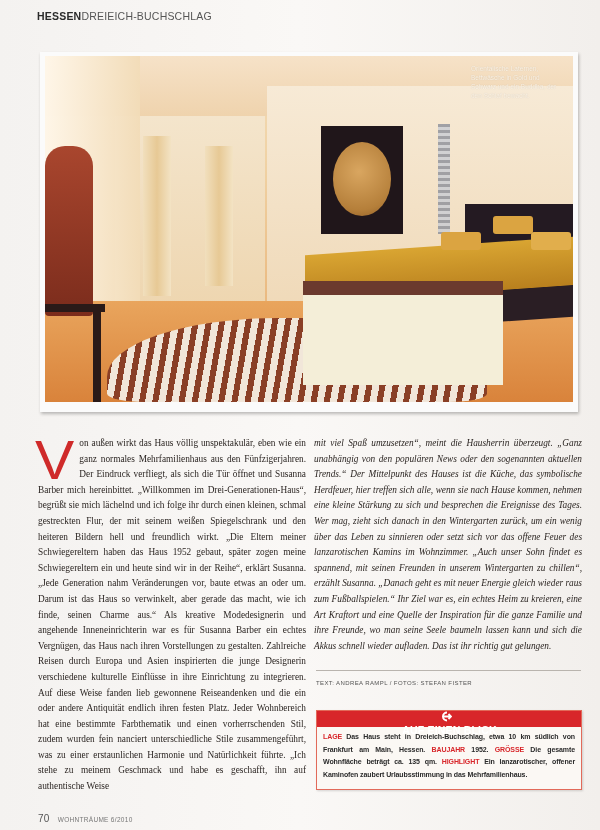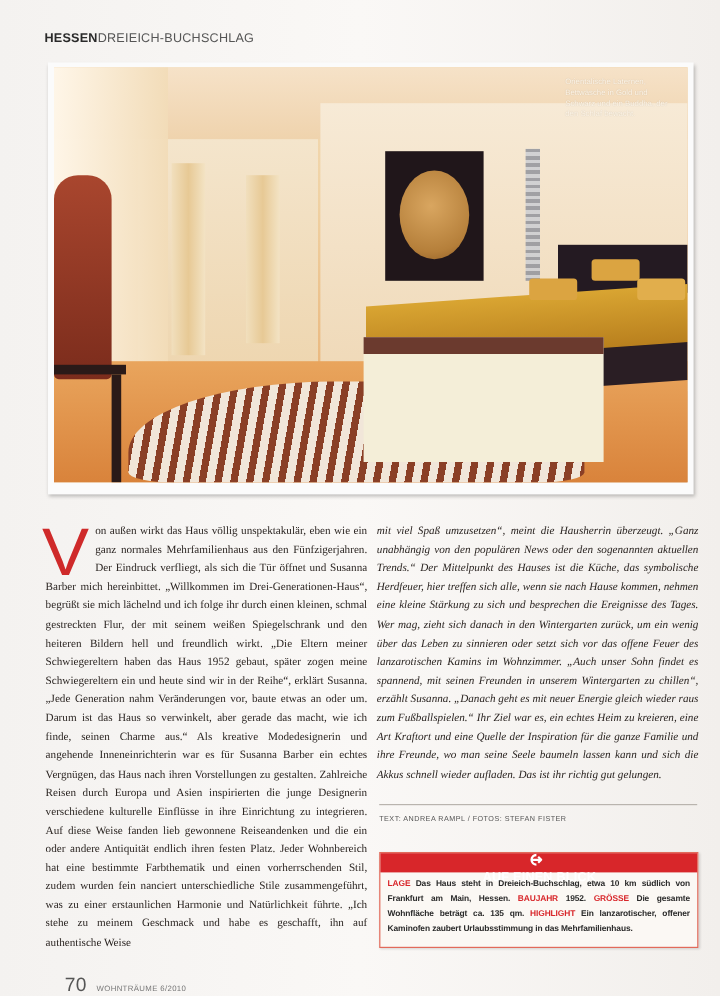--- a/index.html
+++ b/index.html
@@ -5,21 +5,21 @@
     html, body { margin: 0; padding: 0; }
     body {
       width: 600px; height: 830px; overflow: hidden;
       background: #f7f5f3;
       font-family: "Liberation Serif", serif;
       color: #2a2624;
       position: relative;
     }
     .page { position: absolute; inset: 0; background: linear-gradient(90deg, #f4f2f0 0%, #faf8f6 50%, #f2efec 100%); }
     .header {
-      position: absolute; left: 37px; top: 26px;
+      position: absolute; left: 37px; top: 10px;
       font-family: "Liberation Sans", sans-serif; font-size: 10.5px; letter-spacing: 0.2px; color: #3a3a3a;
     }
     .header .region { font-weight: bold; color: #2a2a2a; }
     .header .place { font-weight: normal; color: #555; }
 
     .photo-frame {
       position: absolute; left: 40px; top: 52px; width: 538px; height: 360px;
       background: #fbfbfb; box-shadow: 1px 2px 3px rgba(0,0,0,0.25);
     }
     .photo {
@@ -84,21 +84,21 @@
     .arrow-icon { display:inline-block; width:14px; margin-right:8px; font-size:11px; }
     .info-body {
       padding:4px 6px; font-family:"Liberation Sans", sans-serif; font-size:7px; line-height:12.5px;
       color:#2a2a2a; text-align: justify; font-weight: bold; letter-spacing:-0.1px;
     }
     .info-body .key { color:#d8262a; font-weight:bold; }
     .footer {
       position:absolute; left:38px; top:813px;
       font-family:"Liberation Sans", sans-serif; font-size:6.5px; color:#777; letter-spacing:0.3px;
     }
-    .footer .pgnum { font-size:16px; color:#555; margin-right:8px;margin-left:16px; }
+    .footer .pgnum { font-size:10px; color:#555; margin-right:8px; }
   </style>
 </head>
 <body>
 
 <div class="page">
 
   <div class="header">
     <span class="region">HESSEN</span><span class="place">DREIEICH-BUCHSCHLAG</span>
   </div>
 

